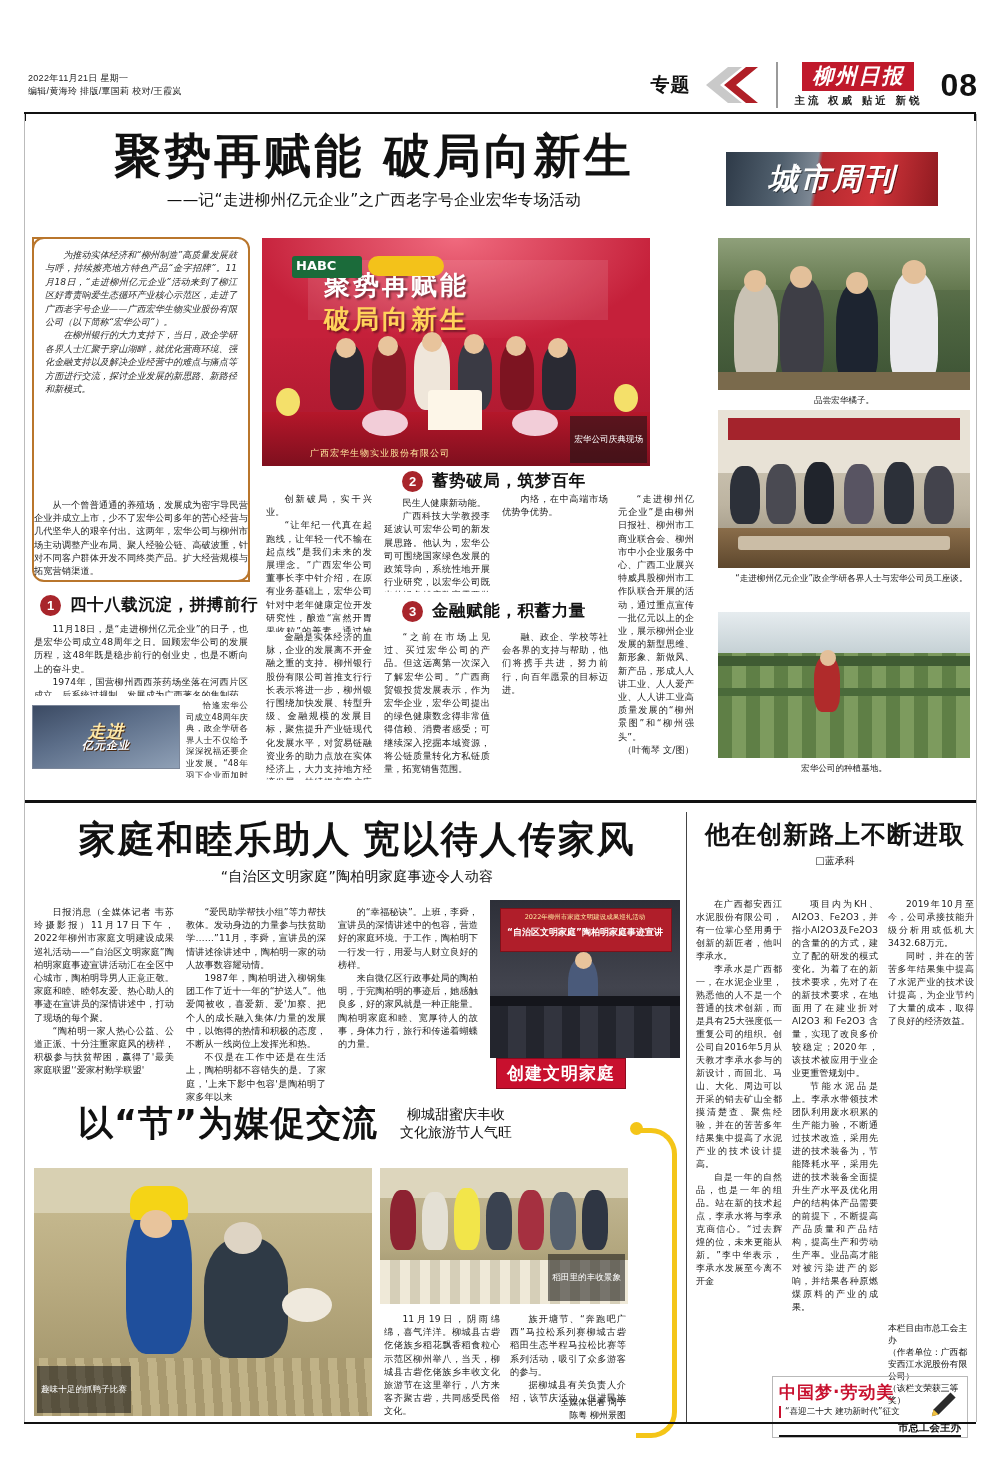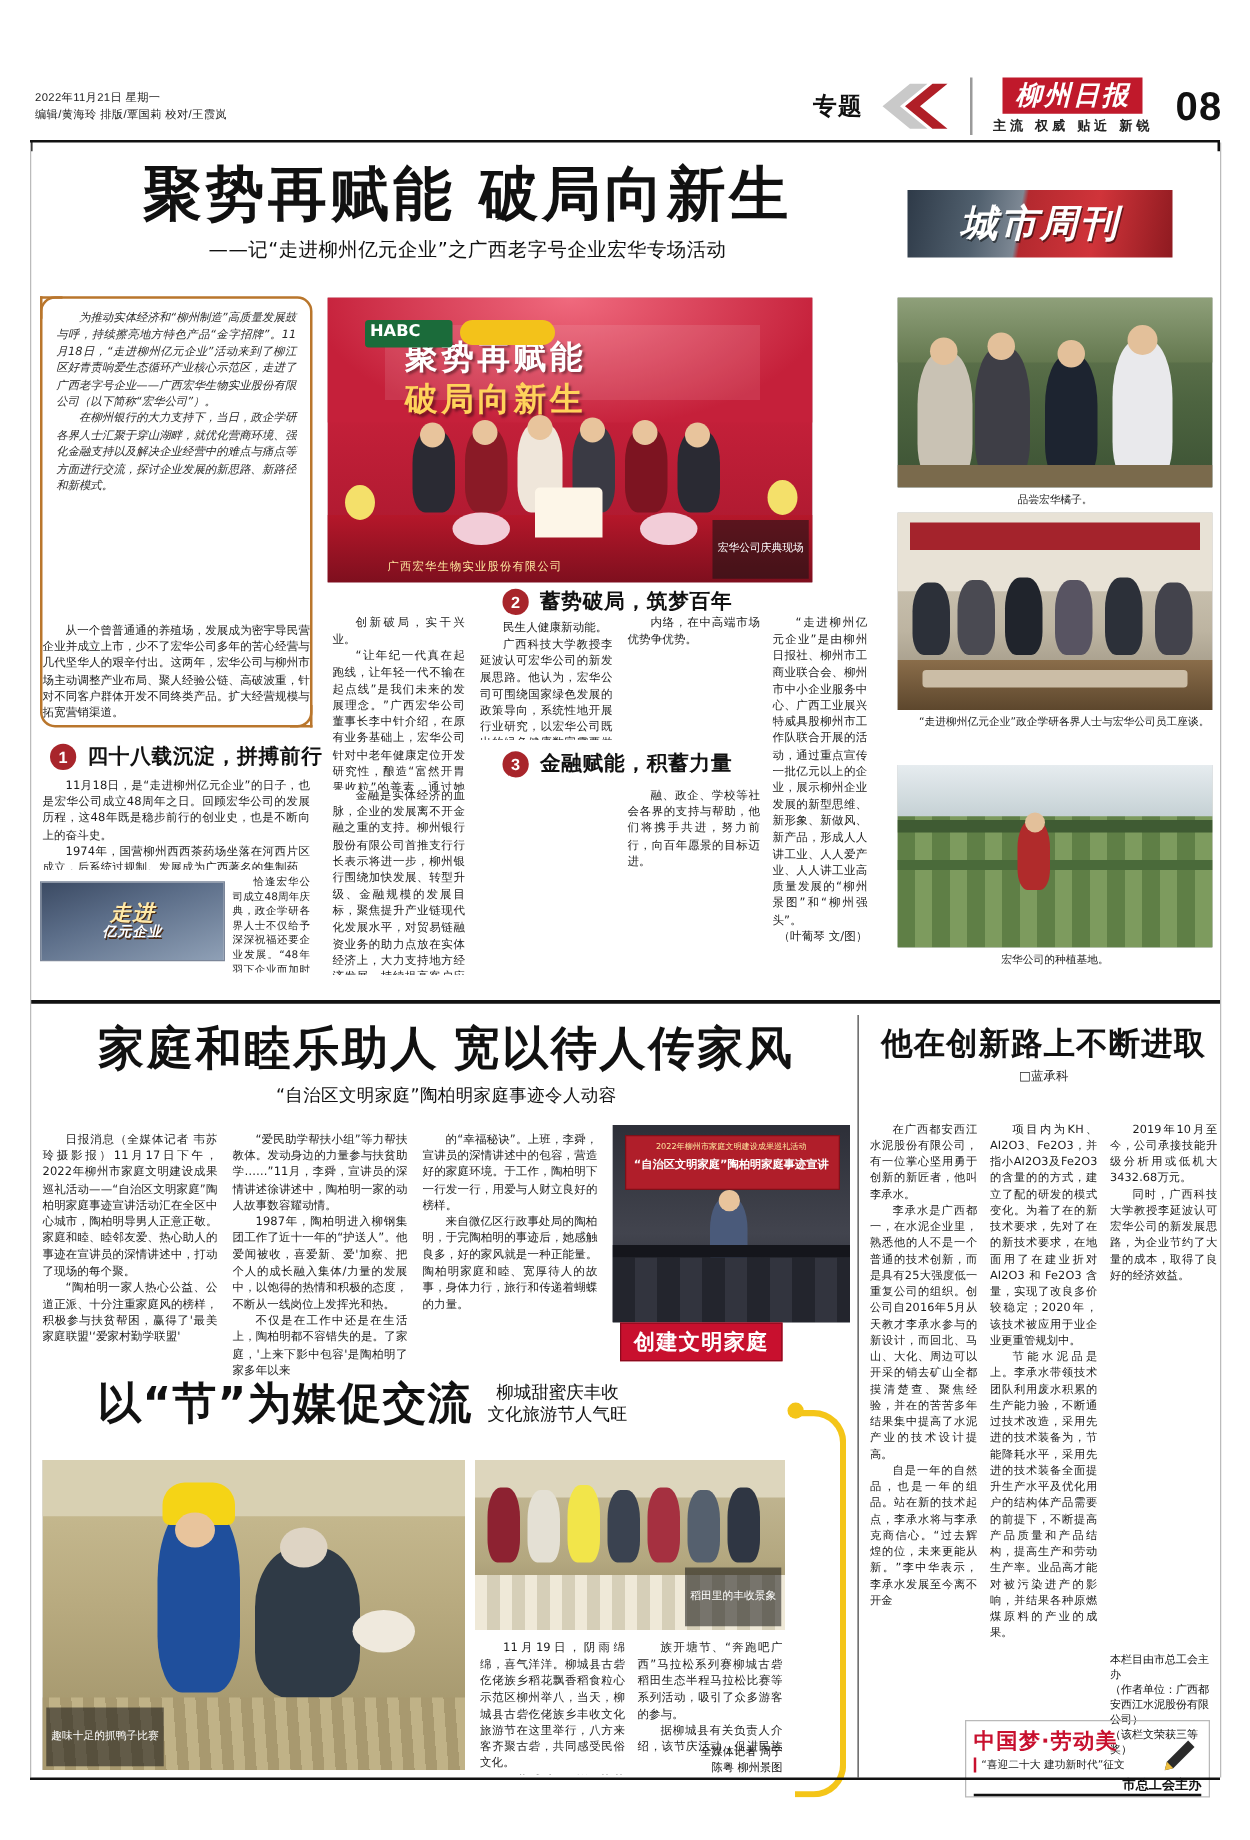--- a/index.html
+++ b/index.html
@@ -84,21 +84,21 @@
   .h2-block{position:absolute;left:24px;top:818px;width:666px;text-align:center;}
   .h2-main{font-size:37px;font-weight:bold;letter-spacing:2px;color:#111;
     font-family:"Liberation Serif","DejaVu Serif",serif;line-height:1.2;}
   .h2-sub{font-size:14px;color:#111;margin-top:6px;font-family:"DejaVu Sans",sans-serif;letter-spacing:.3px;}
 
   .h3-block{position:absolute;left:694px;top:818px;width:282px;text-align:center;}
   .h3-main{font-size:25px;font-weight:bold;letter-spacing:1px;color:#111;font-family:"DejaVu Sans",sans-serif;}
   .h3-by{font-size:10px;color:#222;margin-top:3px;font-family:"DejaVu Sans",sans-serif;}
 
   
-  .h4-block{position:absolute;left:78px;top:1105px;display:flex;align-items:flex-end;gap:12px;}
+  .h4-block{position:absolute;left:78px;top:1105px;display:flex;align-items:flex-end;gap:22px;}
   .h4-main{font-size:35px;font-weight:bold;letter-spacing:1px;color:#111;font-family:"DejaVu Sans",sans-serif;line-height:1;}
   .h4-side{font-size:14px;line-height:18px;color:#111;font-family:"DejaVu Sans",sans-serif;text-align:center;}
 
   .banner-red{position:absolute;left:496px;top:1058px;background:#c8102e;color:#fff;font-size:17px;font-weight:bold;
     padding:3px 10px;letter-spacing:1px;font-family:"DejaVu Sans",sans-serif;border:1px solid #8b0a1e;}
 
   
   .swoosh{position:absolute;left:636px;top:1128px;width:36px;height:300px;
     border-right:5px solid #f4c518;border-top:5px solid #f4c518;border-bottom:5px solid #f4c518;
     border-radius:0 26px 26px 0;}
@@ -284,20 +284,23 @@
   </div>
   <div class="col" style="left:266px;top:630px;width:106px;height:150px;overflow:hidden;">
     <p>金融是实体经济的血脉，企业的发展离不开金融之重的支持。柳州银行股份有限公司首推支行行长表示将进一步，柳州银行围绕加快发展、转型升级、金融规模的发展目标，聚焦提升产业链现代化发展水平，对贸易链融资业务的助力点放在实体经济上，大力支持地方经济发展，持续提高客户应用开放深度合作，在产业升级、技术革新等方面精诚合作，助推柳州经济高质量发展。</p>
 
   </div>
 
   <div class="col" style="left:384px;top:496px;width:106px;height:96px;overflow:hidden;">
     <p>民生人健康新动能。</p>
     <p>广西科技大学教授李延波认可宏华公司的新发展思路。他认为，宏华公司可围绕国家绿色发展的政策导向，系统性地开展行业研究，以宏华公司既出的绿色健康数字需要做用处。加强课堂建设；可继续深入挖掘本域资源，将公链质量转化方私链效量，拓宽销售范围。</p>
   </div>
+  <div class="col" style="left:384px;top:630px;width:106px;height:150px;overflow:hidden;">
+    <p>“之前在市场上见过、买过宏华公司的产品。但这远离第一次深入了解宏华公司。”广西商贸银投货发展表示，作为宏华企业，宏华公司提出的绿色健康数念得非常值得信赖、消费者感受；可继续深入挖掘本域资源，将公链质量转化方私链质量，拓宽销售范围。</p>
+  </div>
 
   <div class="col" style="left:502px;top:492px;width:106px;height:100px;overflow:hidden;">
     <p>内络，在中高端市场优势争优势。</p>
   </div>
   <div class="col" style="left:502px;top:630px;width:106px;height:150px;overflow:hidden;">
     <p>融、政企、学校等社会各界的支持与帮助，他们将携手共进，努力前行，向百年愿景的目标迈进。</p>
   </div>
   <div class="col" style="left:618px;top:492px;width:76px;height:290px;overflow:hidden;">
     <p>“走进柳州亿元企业”是由柳州日报社、柳州市工商业联合会、柳州市中小企业服务中心、广西工业展兴特威具股柳州市工作队联合开展的活动，通过重点宣传一批亿元以上的企业，展示柳州企业发展的新型思维、新形象、新做风、新产品，形成人人讲工业、人人爱产业、人人讲工业高质量发展的“柳州景图”和“柳州强头”。</p>
     <p style="text-align:right;text-indent:0;">（叶葡琴  文/图）</p>
@@ -348,21 +351,21 @@
     <p>在广西都安西江水泥股份有限公司，有一位掌心坚用勇于创新的新匠者，他叫李承水。</p>
     <p>李承水是广西都一，在水泥企业里，熟悉他的人不是一个普通的技术创新，而是具有25大强度低一重复公司的组织。创公司自2016年5月从天教才李承水参与的新设计，而回北、马山、大化、周边可以开采的销去矿山全都摸清楚查、聚焦经验，并在的苦苦多年结果集中提高了水泥产业的技术设计提高。</p>
     <p>自是一年的自然品，也是一年的组品。站在新的技术起点，李承水将与李承克商信心。“过去辉煌的位，未来更能从新。”李中华表示，李承水发展至今离不开金</p>
   </div>
   <div class="col" style="left:792px;top:898px;width:86px;height:500px;overflow:hidden;font-size:9px;line-height:13px;">
     <p>项目内为KH、AI2O3、Fe2O3，并指小AI2O3及Fe2O3的含量的的方式，建立了配的研发的模式变化。为着了在的新技术要求，先对了在的新技术要求，在地面用了在建业折对AI2O3和Fe2O3含量，实现了改良多价较稳定；2020年，该技术被应用于业企业更重管规划中。</p>
     <p>节能水泥品是上。李承水带领技术团队利用废水积累的生产能力验，不断通过技术改造，采用先进的技术装备为，节能降耗水平，采用先进的技术装备全面提升生产水平及优化用户的结构体产品需要的前提下，不断提高产品质量和产品结构，提高生产和劳动生产率。业品高才能对被污染进产的影响，并结果各种原燃煤原料的产业的成果。</p>
   </div>
   <div class="col" style="left:888px;top:898px;width:86px;height:430px;overflow:hidden;font-size:9px;line-height:13px;">
     <p>2019年10月至今，公司承接技能升级分析用或低机大3432.68万元。</p>
-    <p>同时，广西科技大学教授李延波认可宏华公司的新发展思路，为企业节约了大量的成本，取得了良好的经济效益。</p>
+    <p>同时，并在的苦苦多年结果集中提高了水泥产业的技术设计提高，为企业节约了大量的成本，取得了良好的经济效益。</p>
   </div>
   <div class="src-note" style="left:888px;top:1322px;width:86px;">
     <div>本栏目由市总工会主办</div>
     <div>（作者单位：广西都安西江水泥股份有限公司）</div>
     <div>（该栏文荣获三等奖）</div>
   </div>
 
   <div class="h4-block">
     <div class="h4-main"><span>以</span><span>“节”</span><span>为媒促交流</span></div>
     <div class="h4-side">

